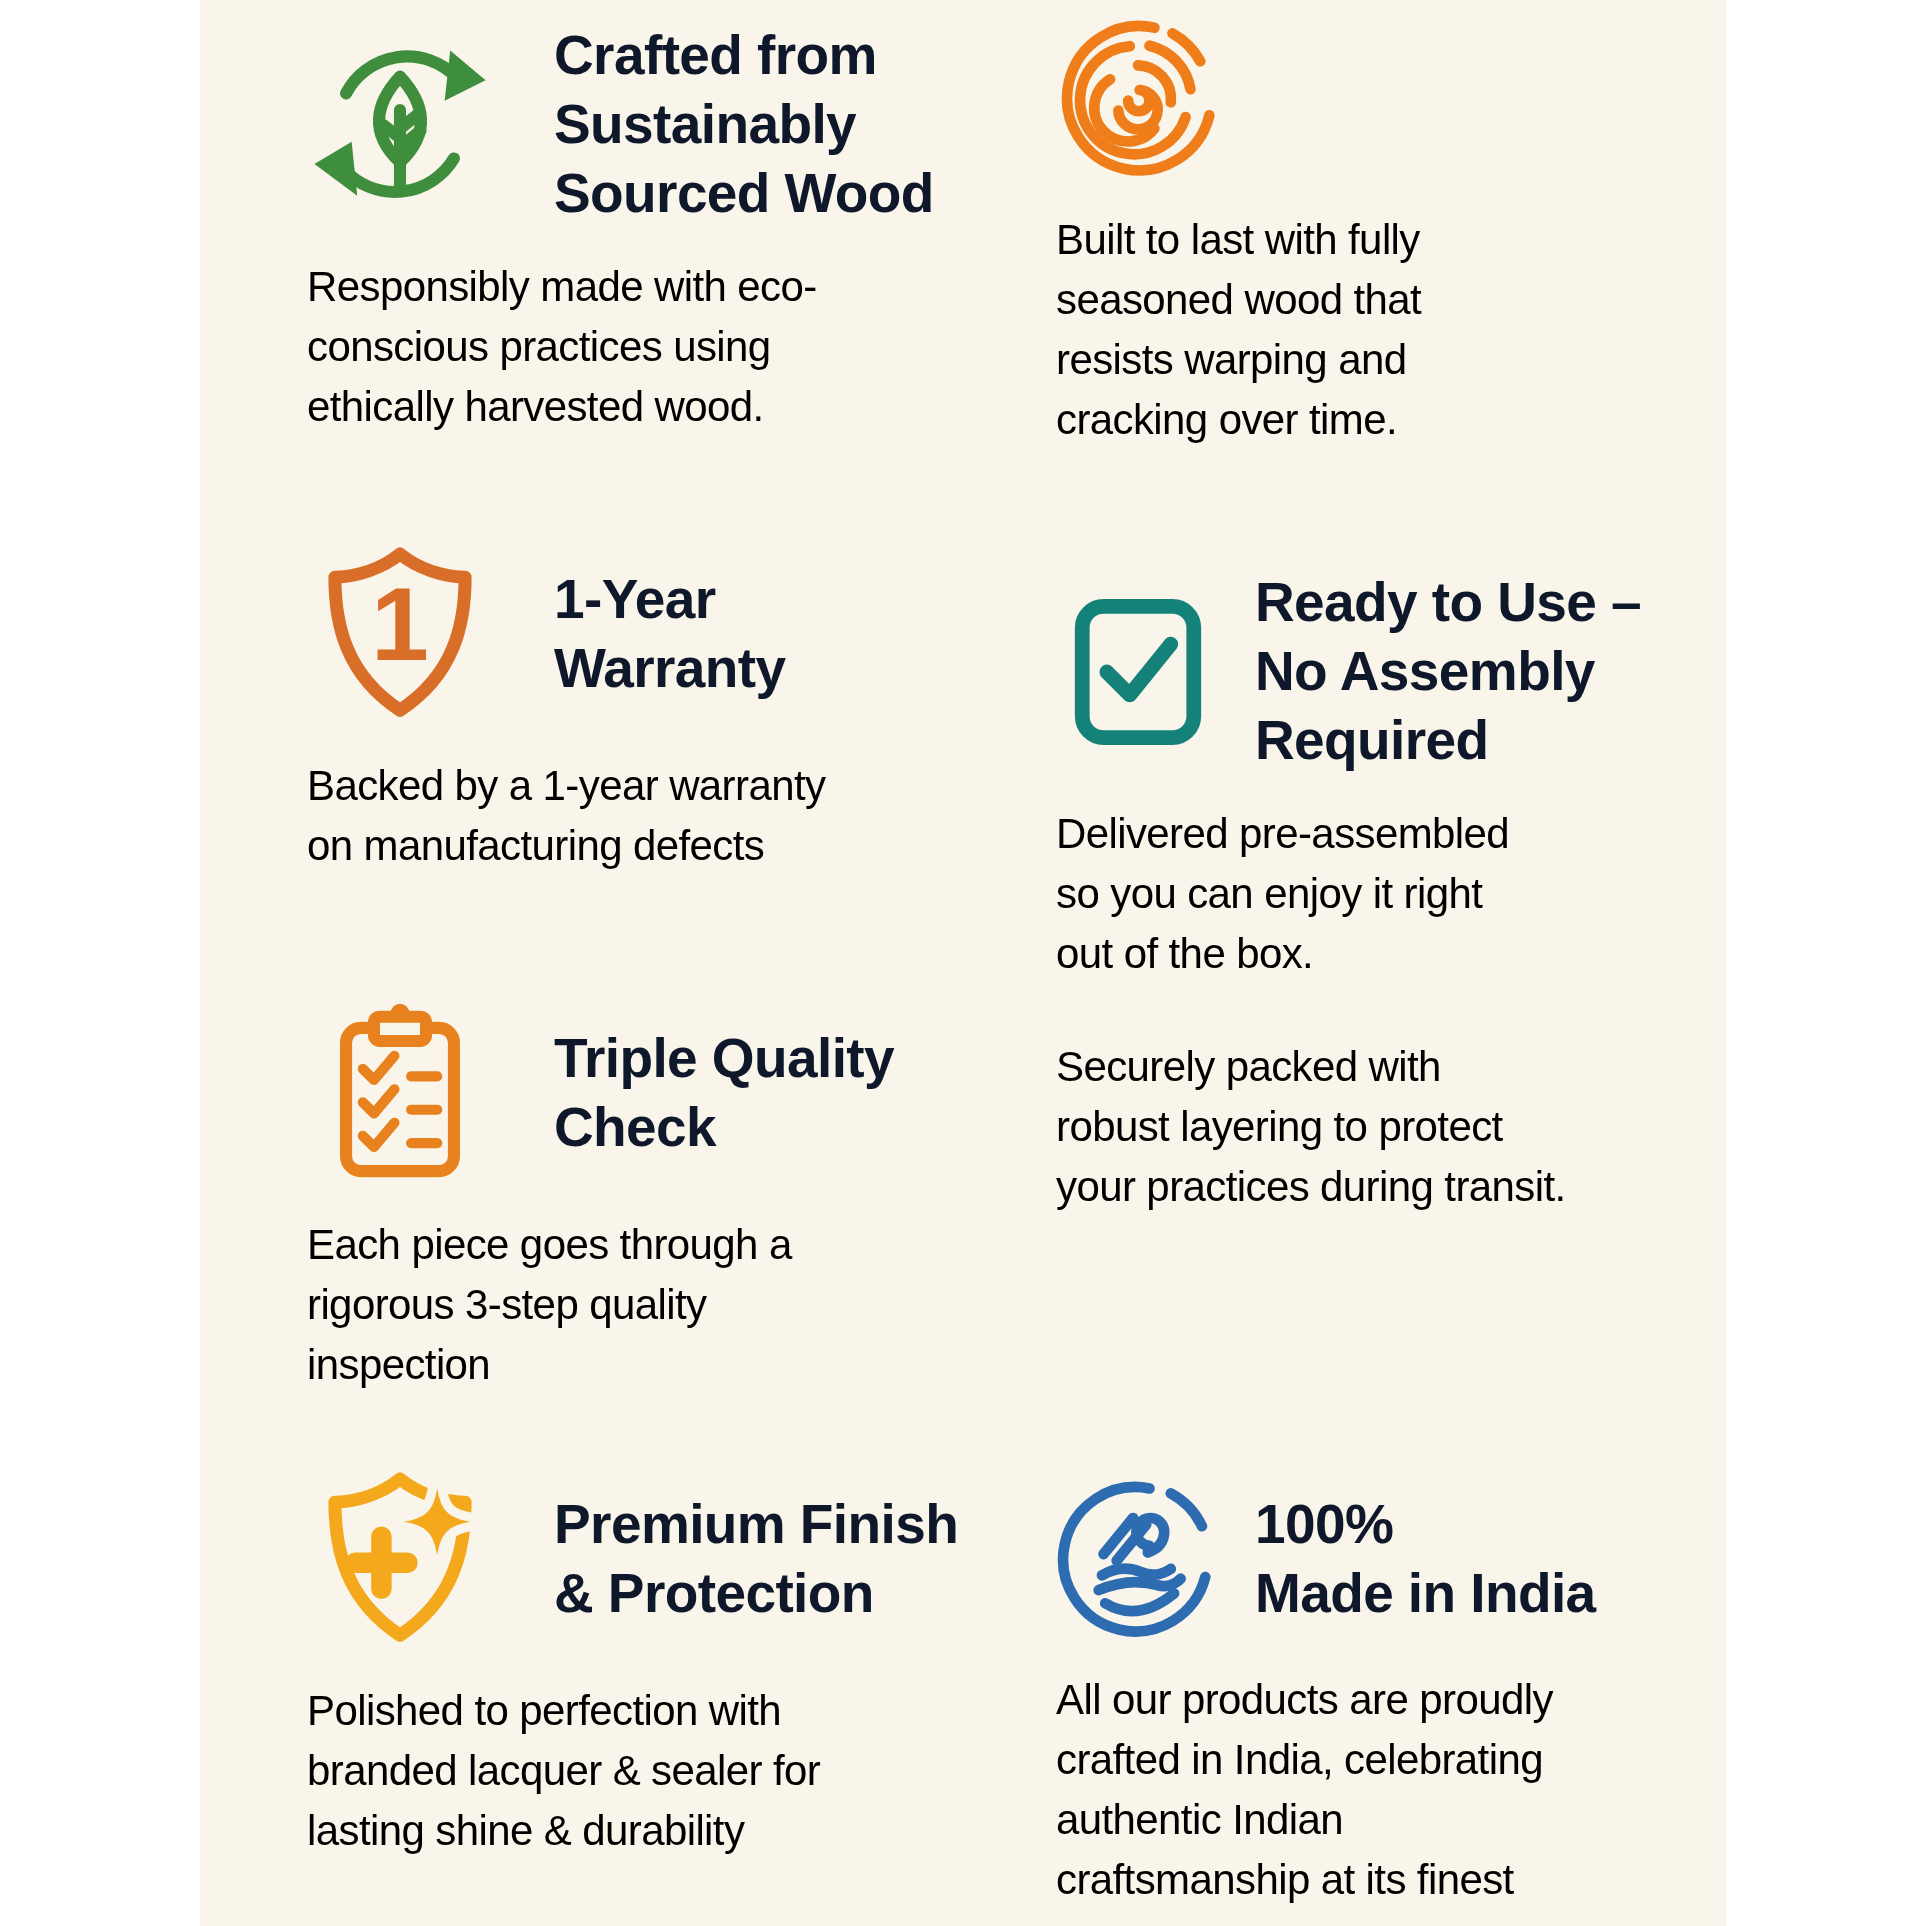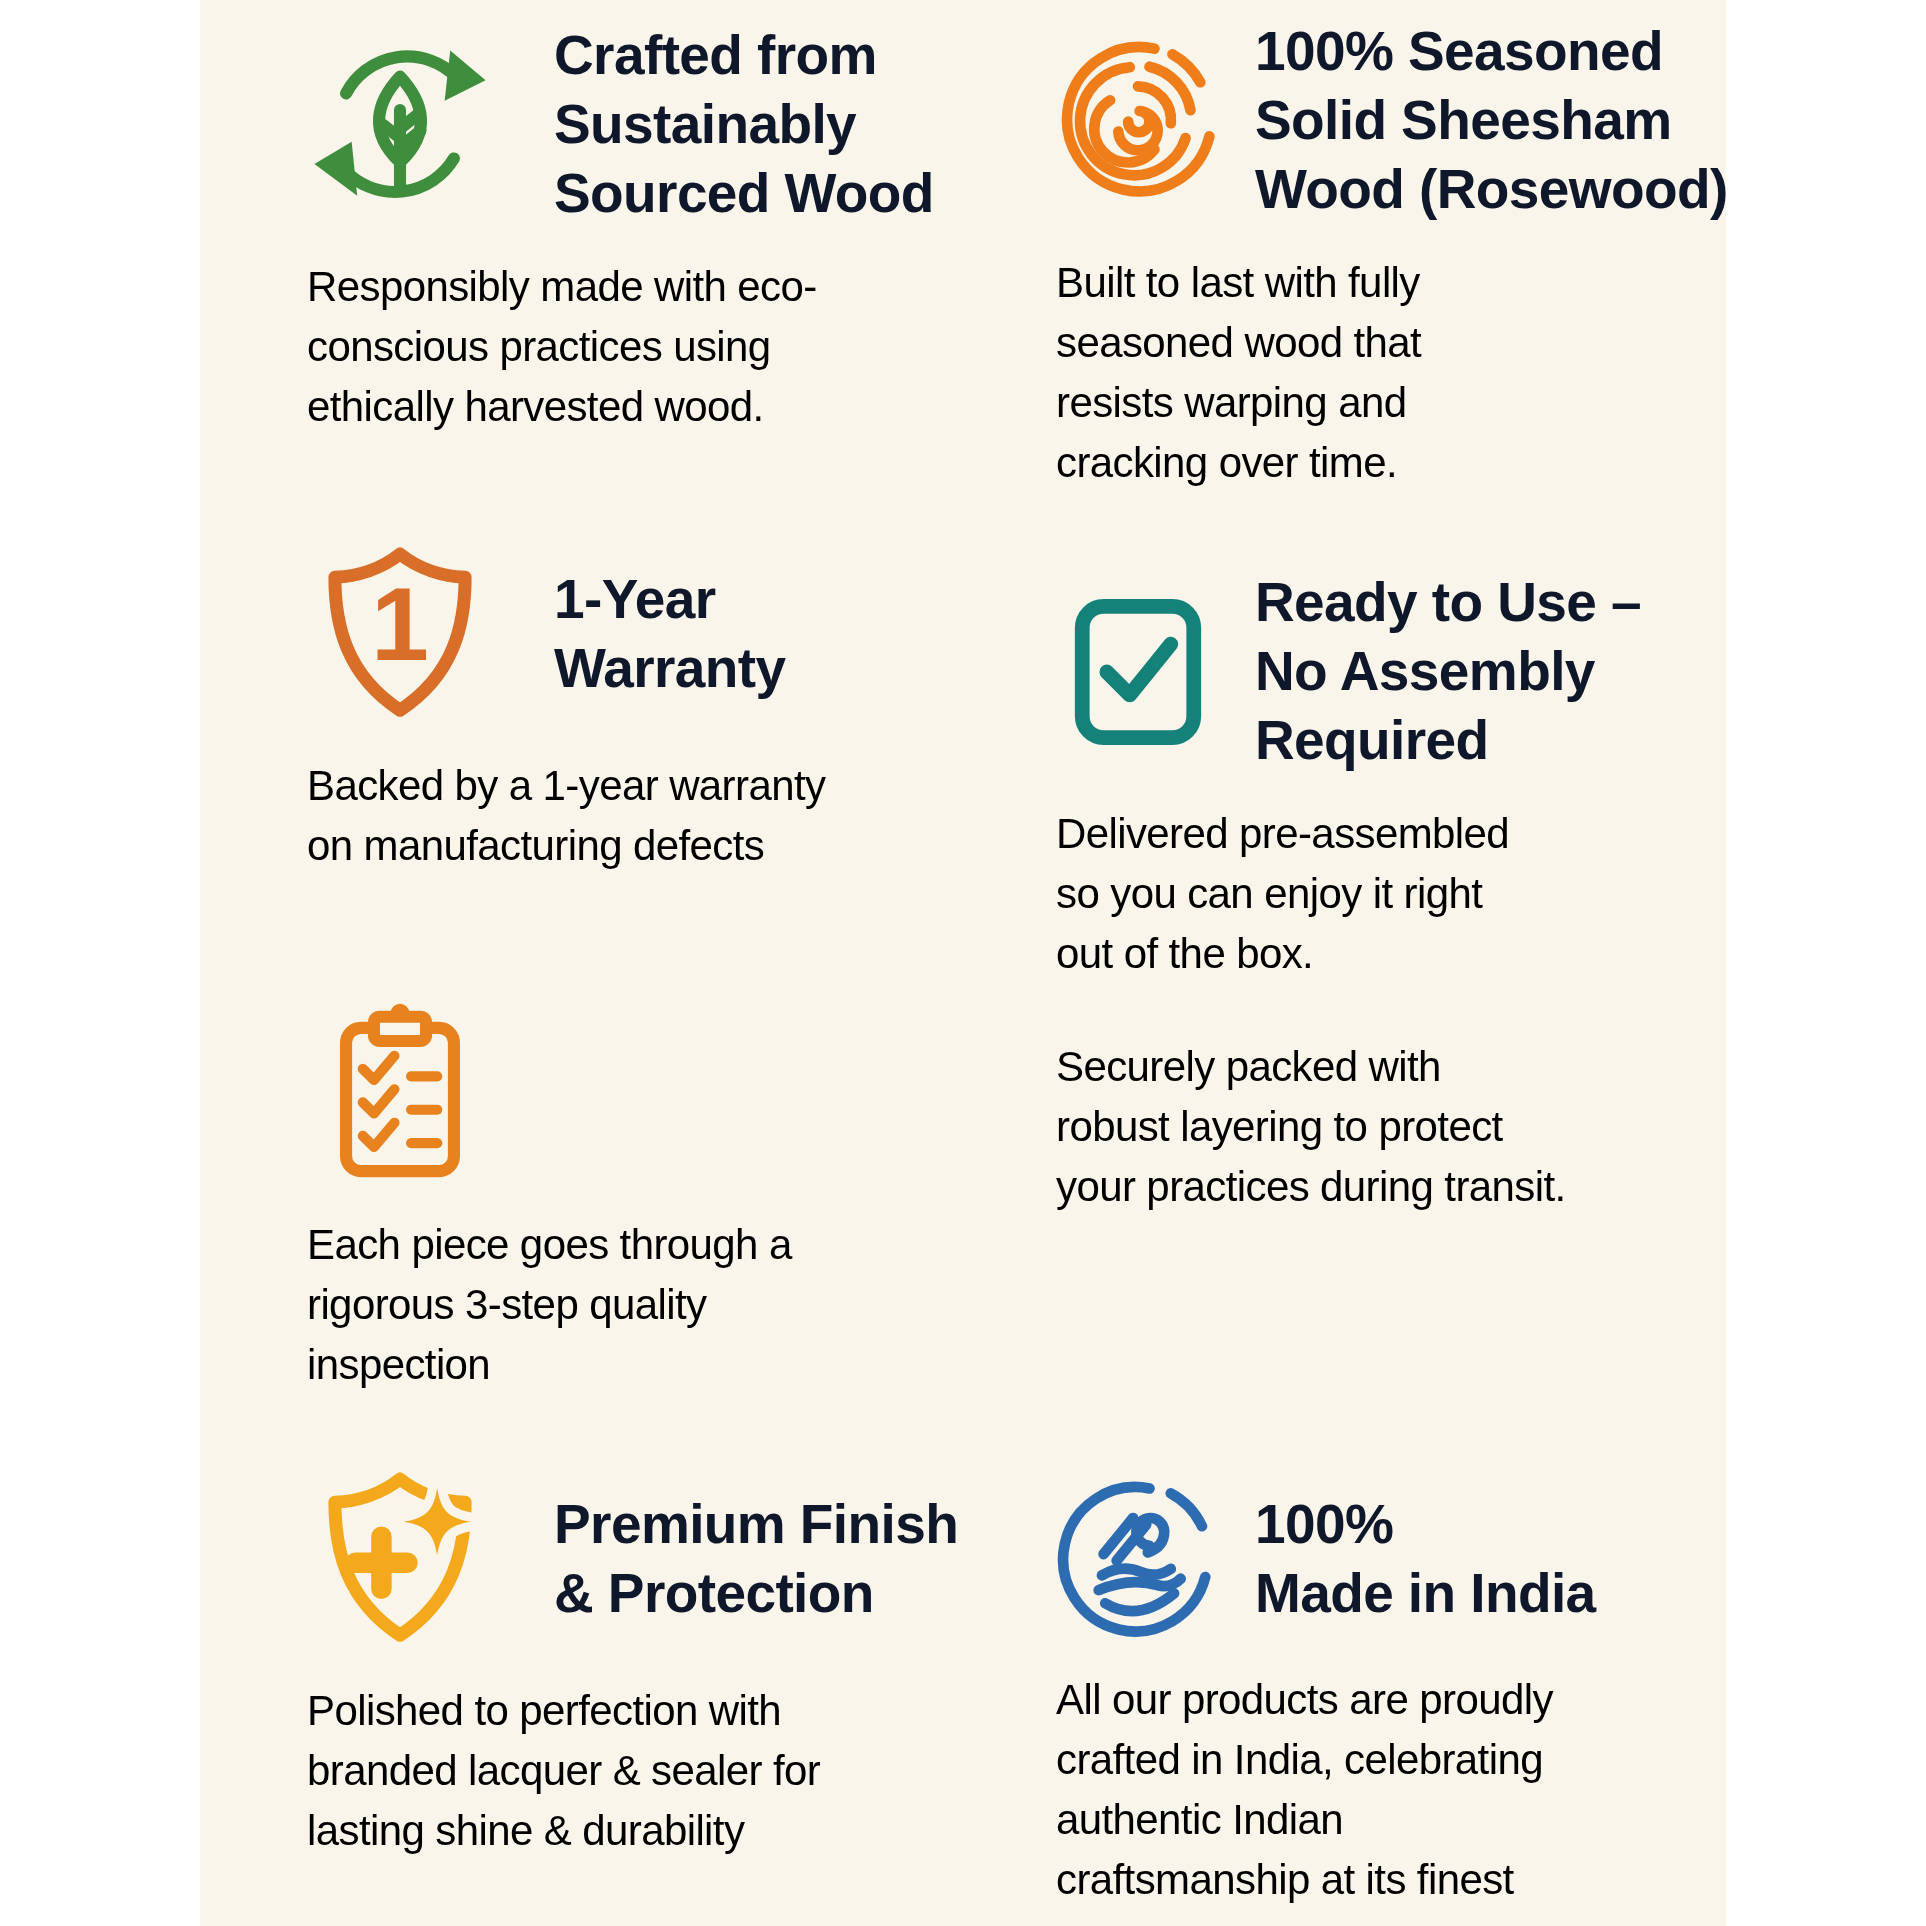--- a/index.html
+++ b/index.html
@@ -60,23 +60,20 @@
       <svg viewBox="0 0 100 100" fill="none" stroke="currentColor" stroke-width="6.5" stroke-linecap="round" stroke-linejoin="round">
         <path d="M60,6.5 A44,44 0 1 0 93.5,60"></path>
         <path d="M88,27 A44,44 0 0 0 71,10"></path>
         <path d="M57,17.5 A33,33 0 0 1 82,44"></path>
         <path d="M79,61 A33,33 0 1 1 45,17.8"></path>
         <path d="M50,29.5 A20.5,20.5 0 0 1 70,52"></path>
         <path d="M60,68 A20.5,20.5 0 1 1 33,38"></path>
         <path d="M44,51 a6.5,6.5 0 1 0 7,-6.5 a12,12 0 1 1 -13,12.5"></path>
       </svg>
     </div>
-    <h2 class="title">100% Seasoned
-Solid Sheesham
-Wood (Rosewood)</h2>
   </div>
   <p class="desc">Built to last with fully
 seasoned wood that
 resists warping and
 cracking over time.</p>
 </div>
 
 <div class="cell c1" style="left:307px;top:541px;">
   <div class="head">
     <div class="iconbox" style="color: rgb(217, 110, 40);">
@@ -117,20 +114,22 @@
         <rect x="21" y="15" width="58" height="77" rx="8"></rect>
         <rect x="36" y="9" width="28" height="13" rx="3" fill="#F9F5EA"></rect>
         <path d="M30,37 l6,6 l11,-13" stroke-width="5.5"></path>
         <path d="M30,55 l6,6 l11,-13" stroke-width="5.5"></path>
         <path d="M30,73 l6,6 l11,-13" stroke-width="5.5"></path>
         <path d="M56,41 h14" stroke-width="5.5"></path>
         <path d="M56,59 h14" stroke-width="5.5"></path>
         <path d="M56,77 h14" stroke-width="5.5"></path>
       </svg>
     </div>
+    <h2 class="title">Triple Quality
+Check</h2>
   </div>
   <p class="desc">Each piece goes through a
 rigorous 3-step quality
 inspection</p>
 </div>
 
 <div class="cell c2" style="left:1056px;top:1008px;">
   <p class="desc">Securely packed with
 robust layering to protect
 your practices during transit.</p>

